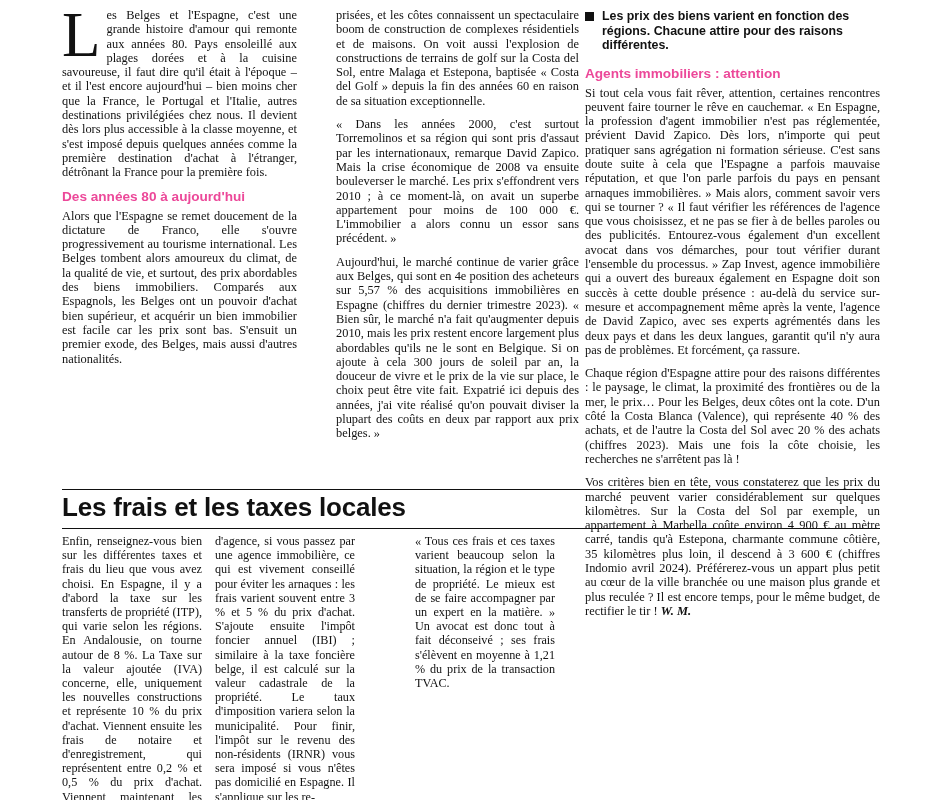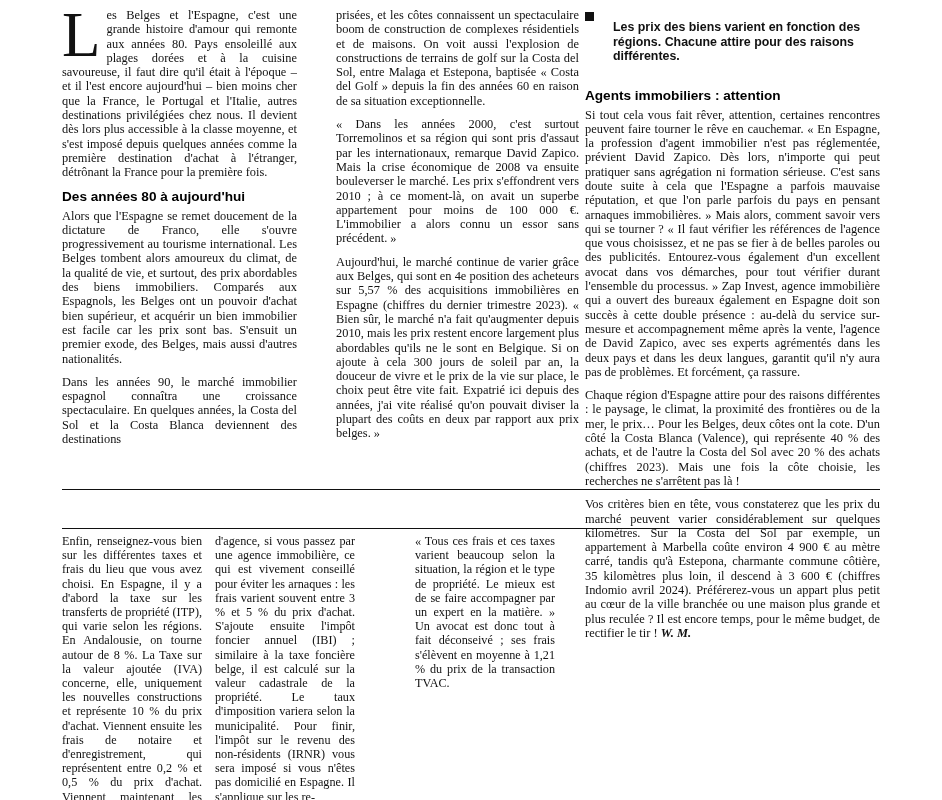--- a/index.html
+++ b/index.html
@@ -54,21 +54,21 @@
   .dropcap {
     float: left;
     font-family: "Liberation Serif", serif;
     font-size: 63px;
     line-height: 50px;
     padding: 2px 6px 0 0;
     color: #111111;
   }
 
   h2.section {
-    color: #000000;
+    color: #ec4899;
     font-family: "Liberation Sans", sans-serif;
     font-weight: bold;
     font-size: 13.6px;
     margin: 6px 0 5px 0;
     line-height: 15px;
   }
 
   
   .bullet-intro {
     display: flex;
@@ -81,21 +81,21 @@
     height: 9px;
     background: #111111;
     flex: 0 0 auto;
     margin-top: 4px;
   }
   .bullet-intro .bullet-text {
     font-family: "Liberation Sans", sans-serif;
     font-weight: bold;
     font-size: 12.4px;
     line-height: 14.5px;
-    margin: 12px;
+    margin: 1px;
     text-align: left;
   }
 
   
   .rule {
     position: absolute;
     left: 62px;
     width: 818px;
     height: 1px;
     background: #111111;
@@ -144,21 +144,20 @@
 <body>
 
 <div class="page">
 
   <div class="top-area">
 
     <div class="col col-1">
       <p class="dropcap-para"><span class="dropcap">L</span><span>es Belges et l'Espagne, c'est une grande histoire d'amour qui remonte aux années 80. Pays ensoleillé aux plages dorées et à la cuisine savoureuse, il faut dire qu'il était à l'époque – et il l'est encore aujourd'hui – bien moins cher que la France, le Portugal et l'Italie, autres destinations privilégiées chez nous. Il devient dès lors plus accessible à la classe moyenne, et s'est imposé depuis quelques années comme la première destination d'achat à l'étranger, détrônant la France pour la première fois.</span></p>
       <h2 class="section">Des années 80 à aujourd'hui</h2>
       <p>Alors que l'Espagne se remet doucement de la dictature de Franco, elle s'ouvre progressivement au tourisme international. Les Belges tombent alors amoureux du climat, de la qualité de vie, et surtout, des prix abordables des biens immobiliers. Comparés aux Espagnols, les Belges ont un pouvoir d'achat bien supérieur, et acquérir un bien immobilier est facile car les prix sont bas. S'ensuit un premier exode, des Belges, mais aussi d'autres nationalités.</p>
-      <p>Dans les années 90, le marché immobilier espagnol connaîtra une croissance spectaculaire. En quelques années, la Costa del Sol et la Costa Blanca deviennent des destinations</p>
     </div>
 
     <div class="col col-2">
       <p>prisées, et les côtes connaissent un spectaculaire boom de construction de complexes résidentiels et de maisons. On voit aussi l'explosion de constructions de terrains de golf sur la Costa del Sol, entre Malaga et Estepona, baptisée « Costa del Golf » depuis la fin des années 60 en raison de sa situation exceptionnelle.</p>
       <p class="italic">« Dans les années 2000, c'est surtout Torremolinos et sa région qui sont pris d'assaut par les internationaux, remarque David Zapico. Mais la crise économique de 2008 va ensuite bouleverser le marché. Les prix s'effondrent vers 2010 ; à ce moment-là, on avait un superbe appartement pour moins de 100 000 €. L'immobilier a alors connu un essor sans précédent. »</p>
       <p>Aujourd'hui, le marché continue de varier grâce aux Belges, qui sont en 4e position des acheteurs sur 5,57 % des acquisitions immobilières en Espagne (chiffres du dernier trimestre 2023). « Bien sûr, le marché n'a fait qu'augmenter depuis 2010, mais les prix restent encore largement plus abordables qu'ils ne le sont en Belgique. Si on ajoute à cela 300 jours de soleil par an, la douceur de vivre et le prix de la vie sur place, le choix peut être vite fait. Expatrié ici depuis des années, j'ai vite réalisé qu'on pouvait diviser la plupart des coûts en deux par rapport aux prix belges. »</p>
     </div>
 
     <div class="col col-3">
       <div class="bullet-intro">
@@ -166,20 +165,21 @@
         <p class="bullet-text">Les prix des biens varient en fonction des régions. Chacune attire pour des raisons différentes.</p>
       </div>
       <h2 class="section">Agents immobiliers : attention</h2>
       <p>Si tout cela vous fait rêver, attention, certaines rencontres peuvent faire tourner le rêve en cauchemar. « En Espagne, la profession d'agent immobilier n'est pas réglementée, prévient David Zapico. Dès lors, n'importe qui peut pratiquer sans agrégation ni formation sérieuse. C'est sans doute suite à cela que l'Espagne a parfois mauvaise réputation, et que l'on parle parfois du pays en pensant arnaques immobilières. » Mais alors, comment savoir vers qui se tourner ? « Il faut vérifier les références de l'agence que vous choisissez, et ne pas se fier à de belles paroles ou des publicités. Entourez-vous également d'un excellent avocat dans vos démarches, pour tout vérifier durant l'ensemble du processus. » Zap Invest, agence immobilière qui a ouvert des bureaux également en Espagne doit son succès à cette double présence : au-delà du service sur-mesure et accompagnement même après la vente, l'agence de David Zapico, avec ses experts agrémentés dans les deux pays et dans les deux langues, garantit qu'il n'y aura pas de problèmes. Et forcément, ça rassure.</p>
       <p>Chaque région d'Espagne attire pour des raisons différentes : le paysage, le climat, la proximité des frontières ou de la mer, le prix… Pour les Belges, deux côtes ont la cote. D'un côté la Costa Blanca (Valence), qui représente 40 % des achats, et de l'autre la Costa del Sol avec 20 % des achats (chiffres 2023). Mais une fois la côte choisie, les recherches ne s'arrêtent pas là !</p>
       <p><span>Vos critères bien en tête, vous constaterez que les prix du marché peuvent varier considérablement sur quelques kilomètres. Sur la Costa del Sol par exemple, un appartement à Marbella coûte environ 4 900 € au mètre carré, tandis qu'à Estepona, charmante commune côtière, 35 kilomètres plus loin, il descend à 3 600 € (chiffres Indomio avril 2024). Préférerez-vous un appart plus petit au cœur de la ville branchée ou une maison plus grande et plus reculée ? Il est encore temps, pour le même budget, de rectifier le tir !</span> <span class="sig">W. M.</span></p>
     </div>
   </div>
 
   <div class="rule rule-top"></div>
+  <div class="headline">Les frais et les taxes locales</div>
   <div class="rule rule-bottom"></div>
 
   <div class="bottom-area">
     <div class="bcol bcol-1">
       <p>Enfin, renseignez-vous bien sur les différentes taxes et frais du lieu que vous avez choisi. En Espagne, il y a d'abord la taxe sur les transferts de propriété (ITP), qui varie selon les régions. En Andalousie, on tourne autour de 8 %. La Taxe sur la valeur ajoutée (IVA) concerne, elle, uniquement les nouvelles constructions et représente 10 % du prix d'achat. Viennent ensuite les frais de notaire et d'enregistrement, qui représentent entre 0,2 % et 0,5 % du prix d'achat. Viennent maintenant les frais</p>
     </div>
     <div class="bcol bcol-2">
       <p>d'agence, si vous passez par une agence immobilière, ce qui est vivement conseillé pour éviter les arnaques : les frais varient souvent entre 3 % et 5 % du prix d'achat. S'ajoute ensuite l'impôt foncier annuel (IBI) ; similaire à la taxe foncière belge, il est calculé sur la valeur cadastrale de la propriété. Le taux d'imposition variera selon la municipalité. Pour finir, l'impôt sur le revenu des non-résidents (IRNR) vous sera imposé si vous n'êtes pas domicilié en Espagne. Il s'applique sur les re-</p>
     </div>
     <div class="bcol bcol-3">

